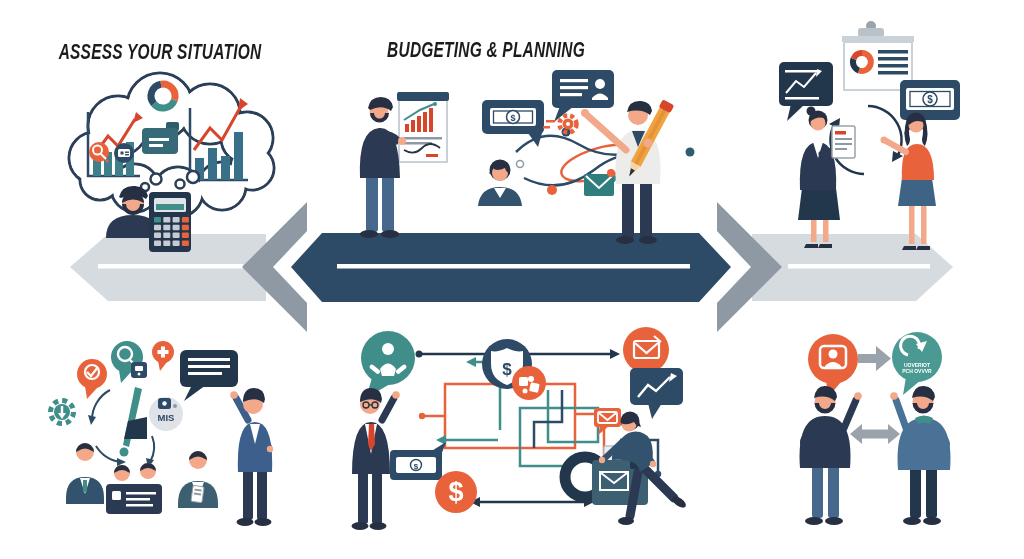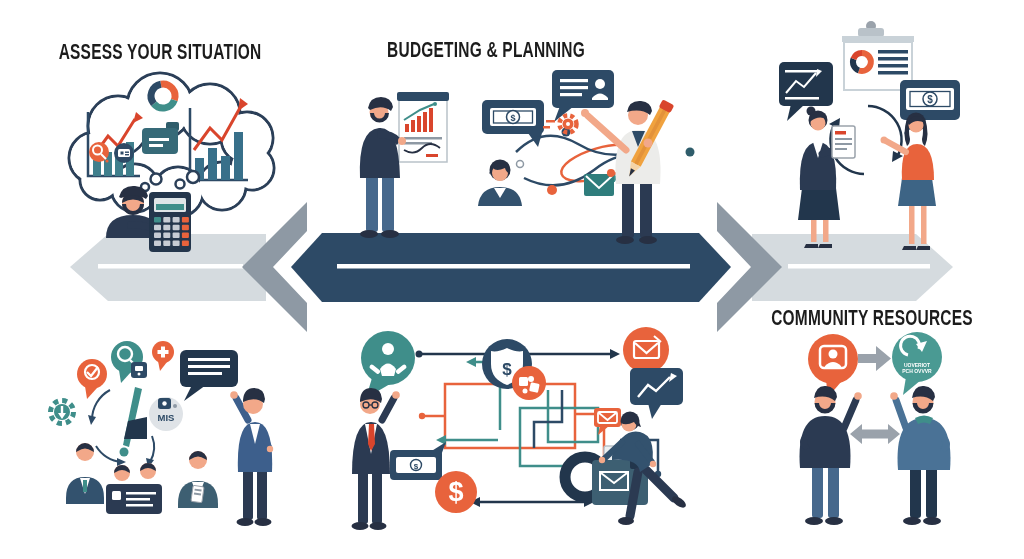--- a/index.html
+++ b/index.html
@@ -1,19 +1,19 @@
 <!DOCTYPE html>
 <html><head>
 <meta charset="utf-8">
 <style>
   html,body{margin:0;padding:0;background:#ffffff;}
   .stage{position:relative;width:1024px;height:559px;background:#ffffff;overflow:hidden;
          font-family:"Liberation Sans",sans-serif;}
   .stage svg{position:absolute;left:0;top:0;}
-  .title{position:absolute;transform:translateX(-50%);white-space:nowrap;}
+  .title{position:absolute;transform:translateX(-50%);white-space:nowrap;font-style:italic;}
   .title>span{display:inline-block;transform:scaleX(0.72);transform-origin:center;
               font-weight:700;font-size:21.5px;color:#1c1c1c;letter-spacing:.3px;}
 </style>
 </head>
 <body>
 
 <div class="stage">
 
 <svg width="1024" height="559" viewBox="0 0 1024 559">
 
@@ -588,16 +588,13 @@
     </g>
   </g>
 </svg>
 
   <div class="title" style="left:160px;top:40px;">
     <span>ASSESS YOUR SITUATION</span>
   </div>
   <div class="title" style="left:486px;top:38px;text-align:center;">
     <span>BUDGETING &amp; PLANNING</span>
   </div>
-  <div class="title" style="left:872px;top:306px;">
-    <span>COMMUNITY RESOURCES</span>
-  </div>
 </div>
 
 </body></html>

